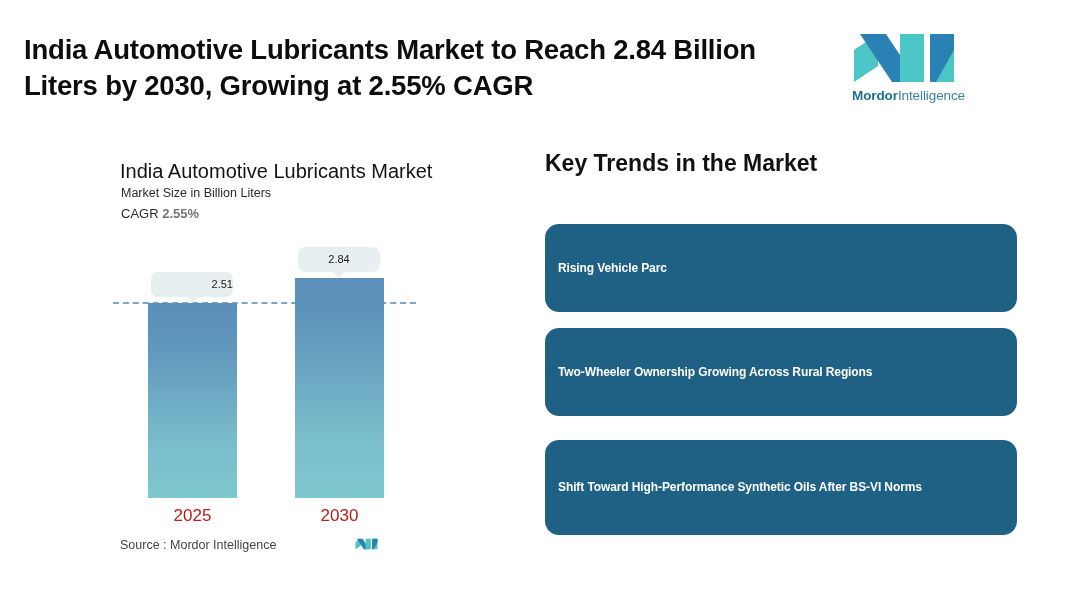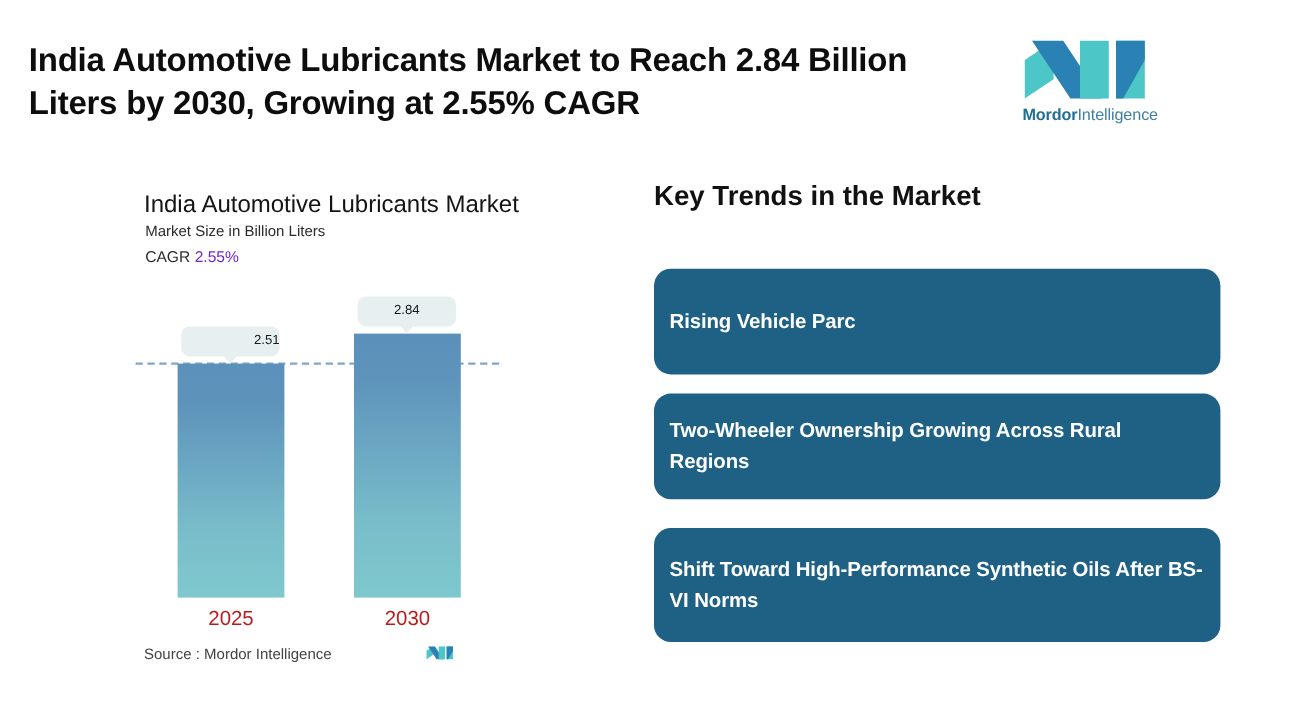--- a/index.html
+++ b/index.html
@@ -70,21 +70,21 @@
     font-size: 12.5px;
     color: #2b2b2b;
   }
   .chart-cagr {
     position: absolute;
     left: 121px;
     top: 66px;
     font-size: 13px;
     color: #2b2b2b;
   }
-  .chart-cagr .cagr-val { color: #6d28d9; }
+  .chart-cagr .cagr-val { color: #737373; font-weight: bold; }
 
   .plot {
     position: absolute;
     left: 0;
     top: 0;
     width: 520px;
     height: 440px;
   }
 
   .guide-line {
@@ -178,21 +178,21 @@
     left: 0px;
     width: 472px;
     background: #1e6185;
     border-radius: 14px;
     display: flex;
     align-items: center;
     padding: 0 13px;
   }
   .trend-card-text {
     color: #ffffff;
-    font-size: 17px;
+    font-size: 12px;
     font-weight: bold;
     line-height: 1.52;
     letter-spacing: -0.1px;
   }
   .card-0 { top: 74px;  height: 88px; }
   .card-1 { top: 178px; height: 88px; }
   .card-2 { top: 290px; height: 95px; }
 </style>
 </head>
 <body>

